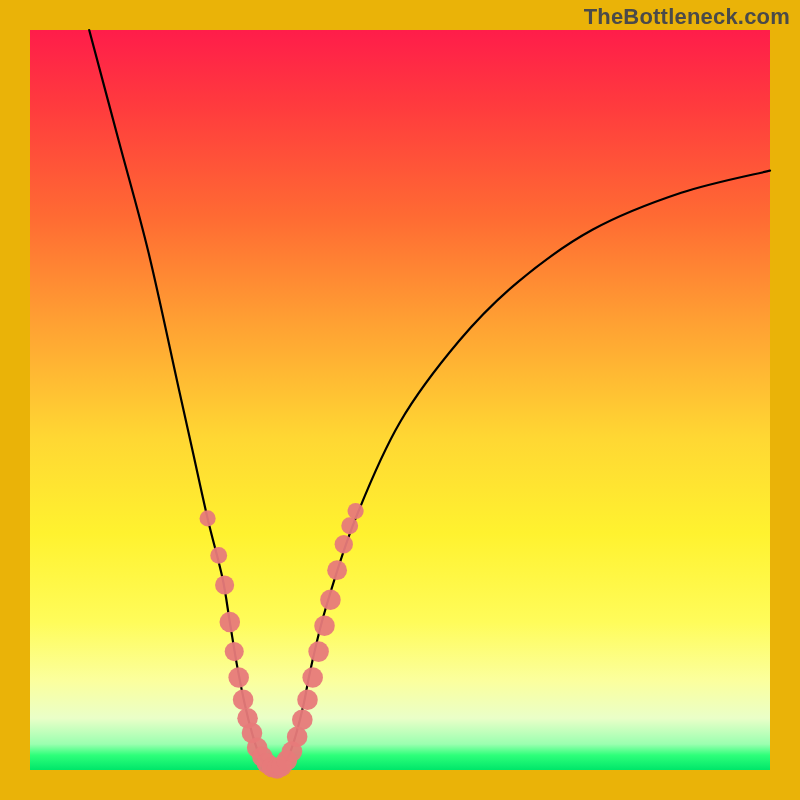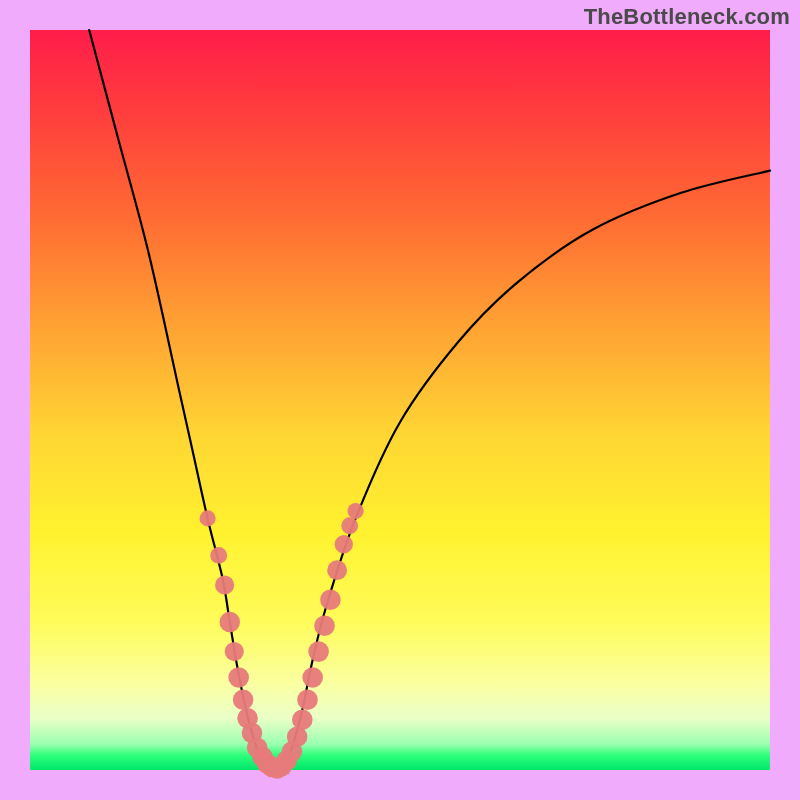--- a/index.html
+++ b/index.html
@@ -8,21 +8,21 @@
     width: 800px;
     height: 800px;
     background: #000;
     font-family: Arial, Helvetica, sans-serif;
     overflow: hidden;
   }
   .frame {
     position: relative;
     width: 800px;
     height: 800px;
-    background: #f0abfc;
+    background: #eab308;
   }
   .plot {
     position: absolute;
     left: 30px;
     top: 30px;
     width: 740px;
     height: 740px;
     background: linear-gradient(to bottom,
       #ff1d4a 0%,
       #ff3a3e 10%,

